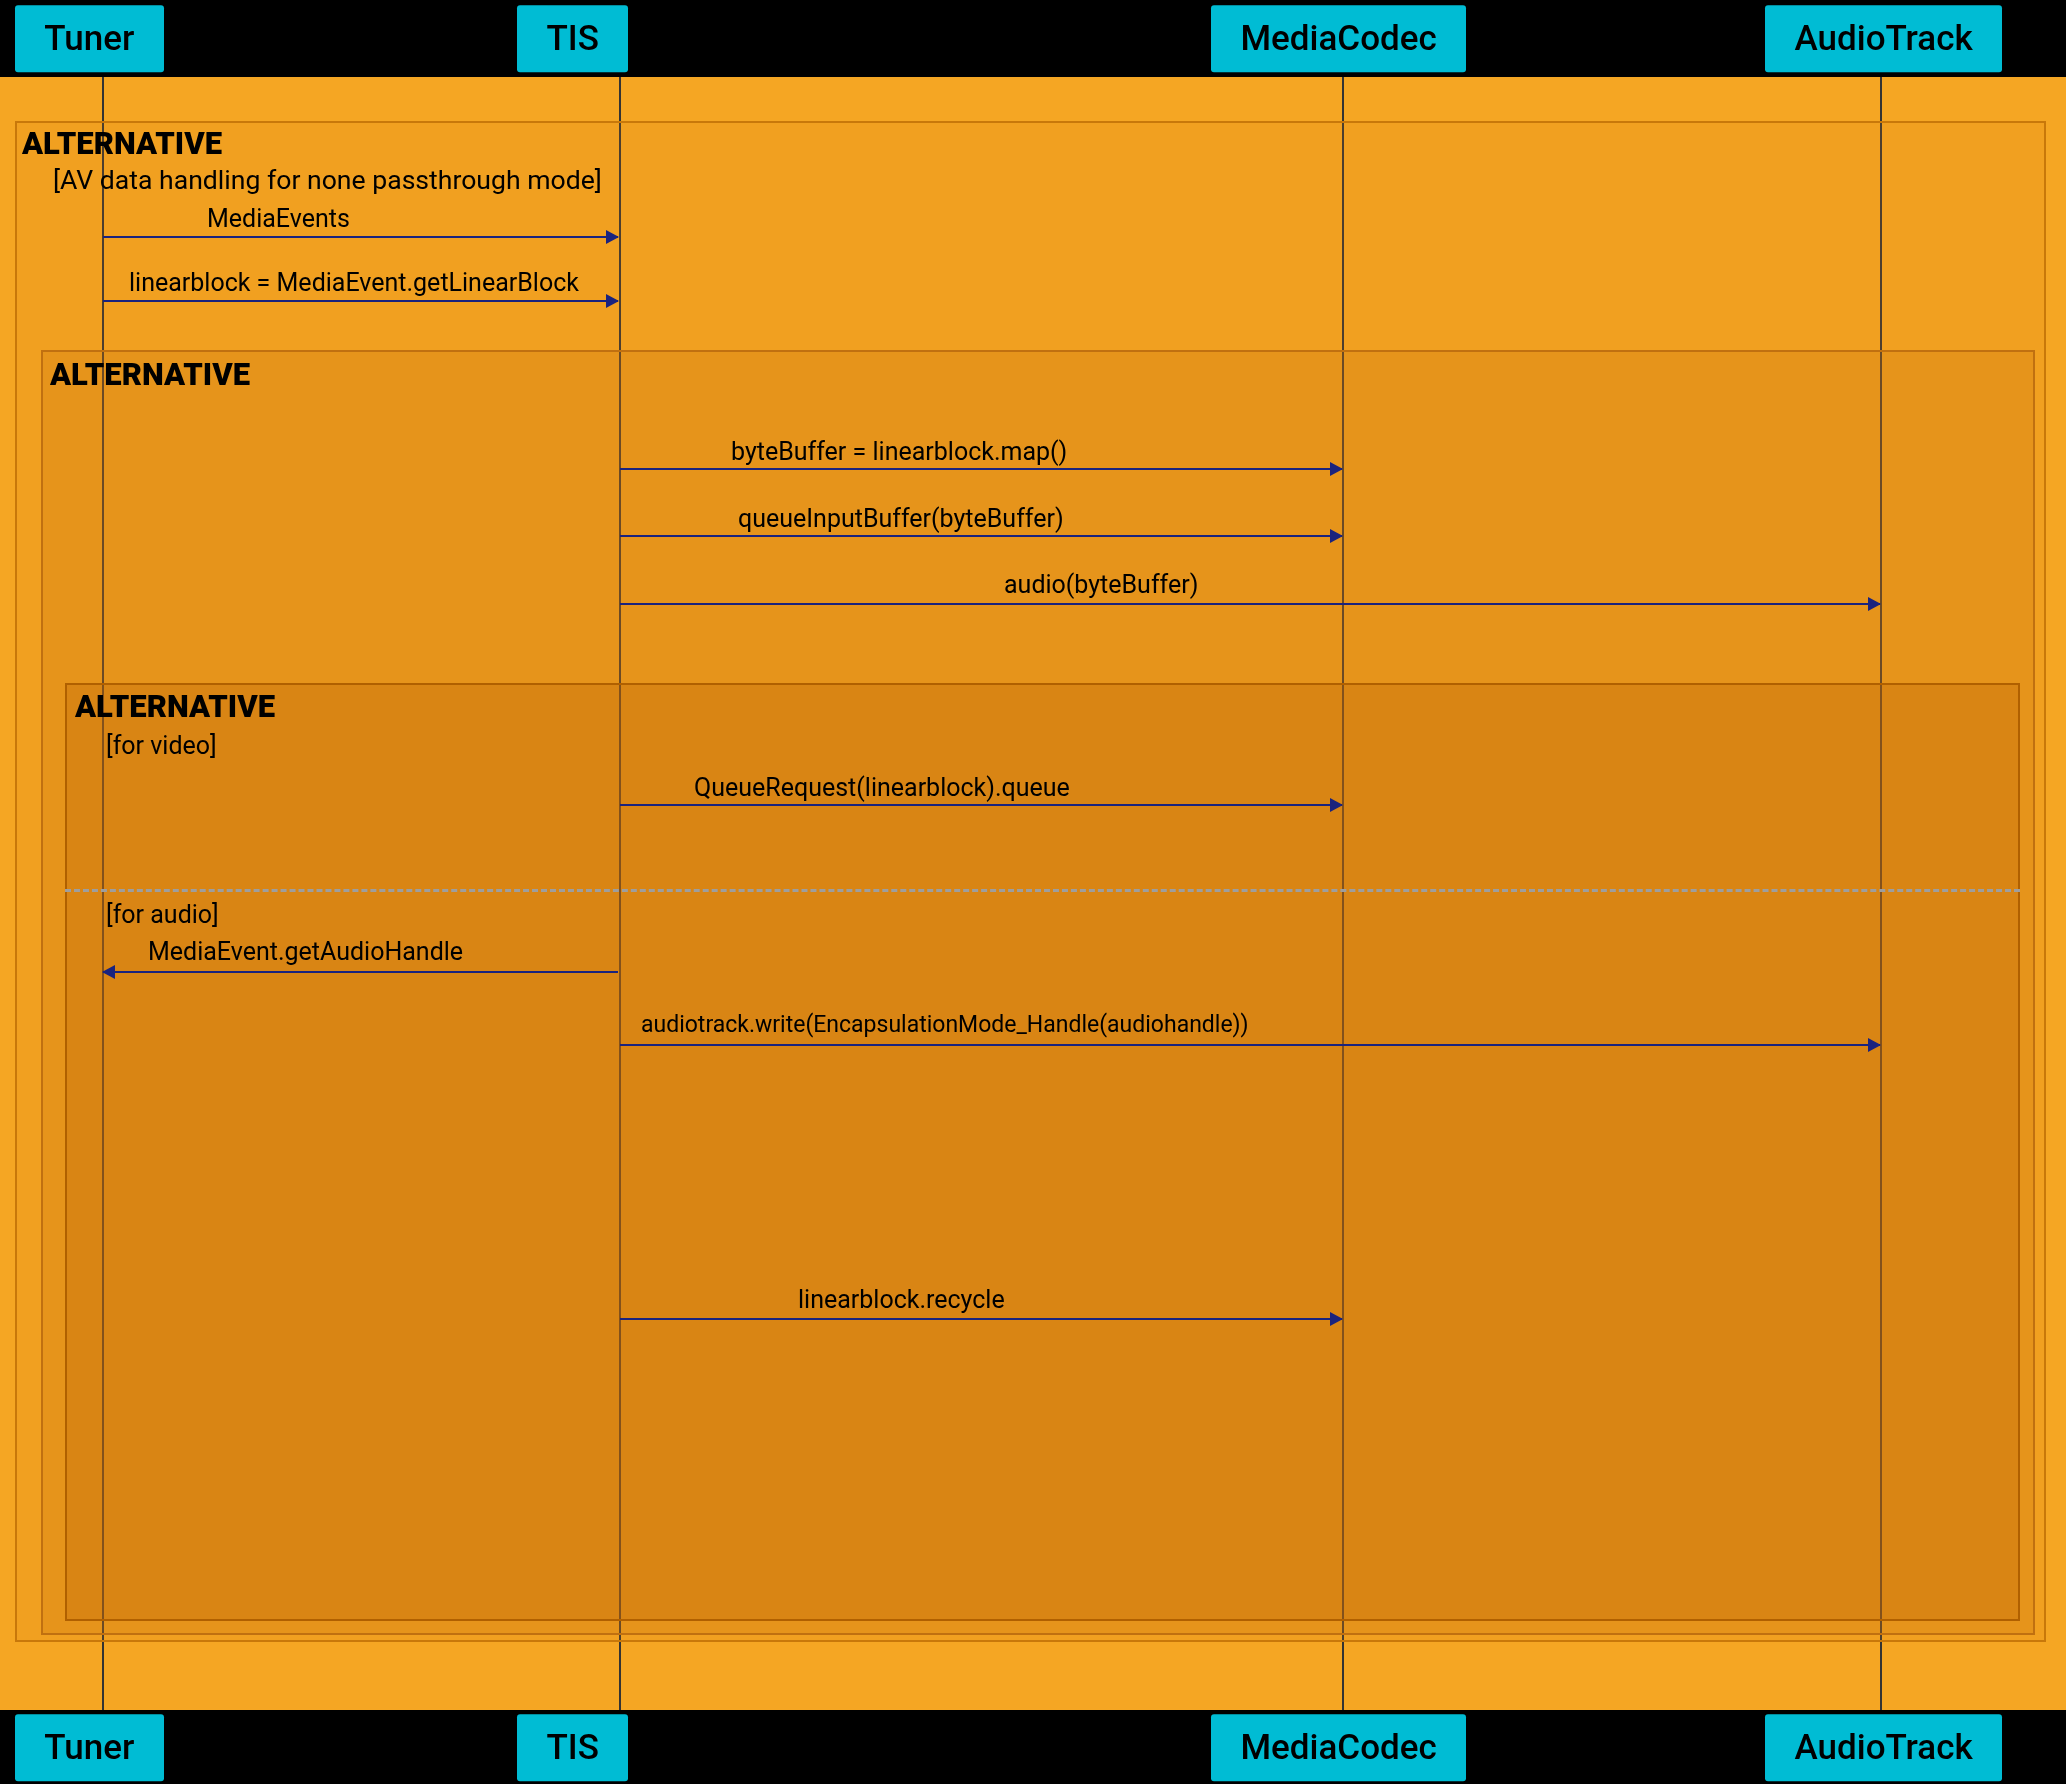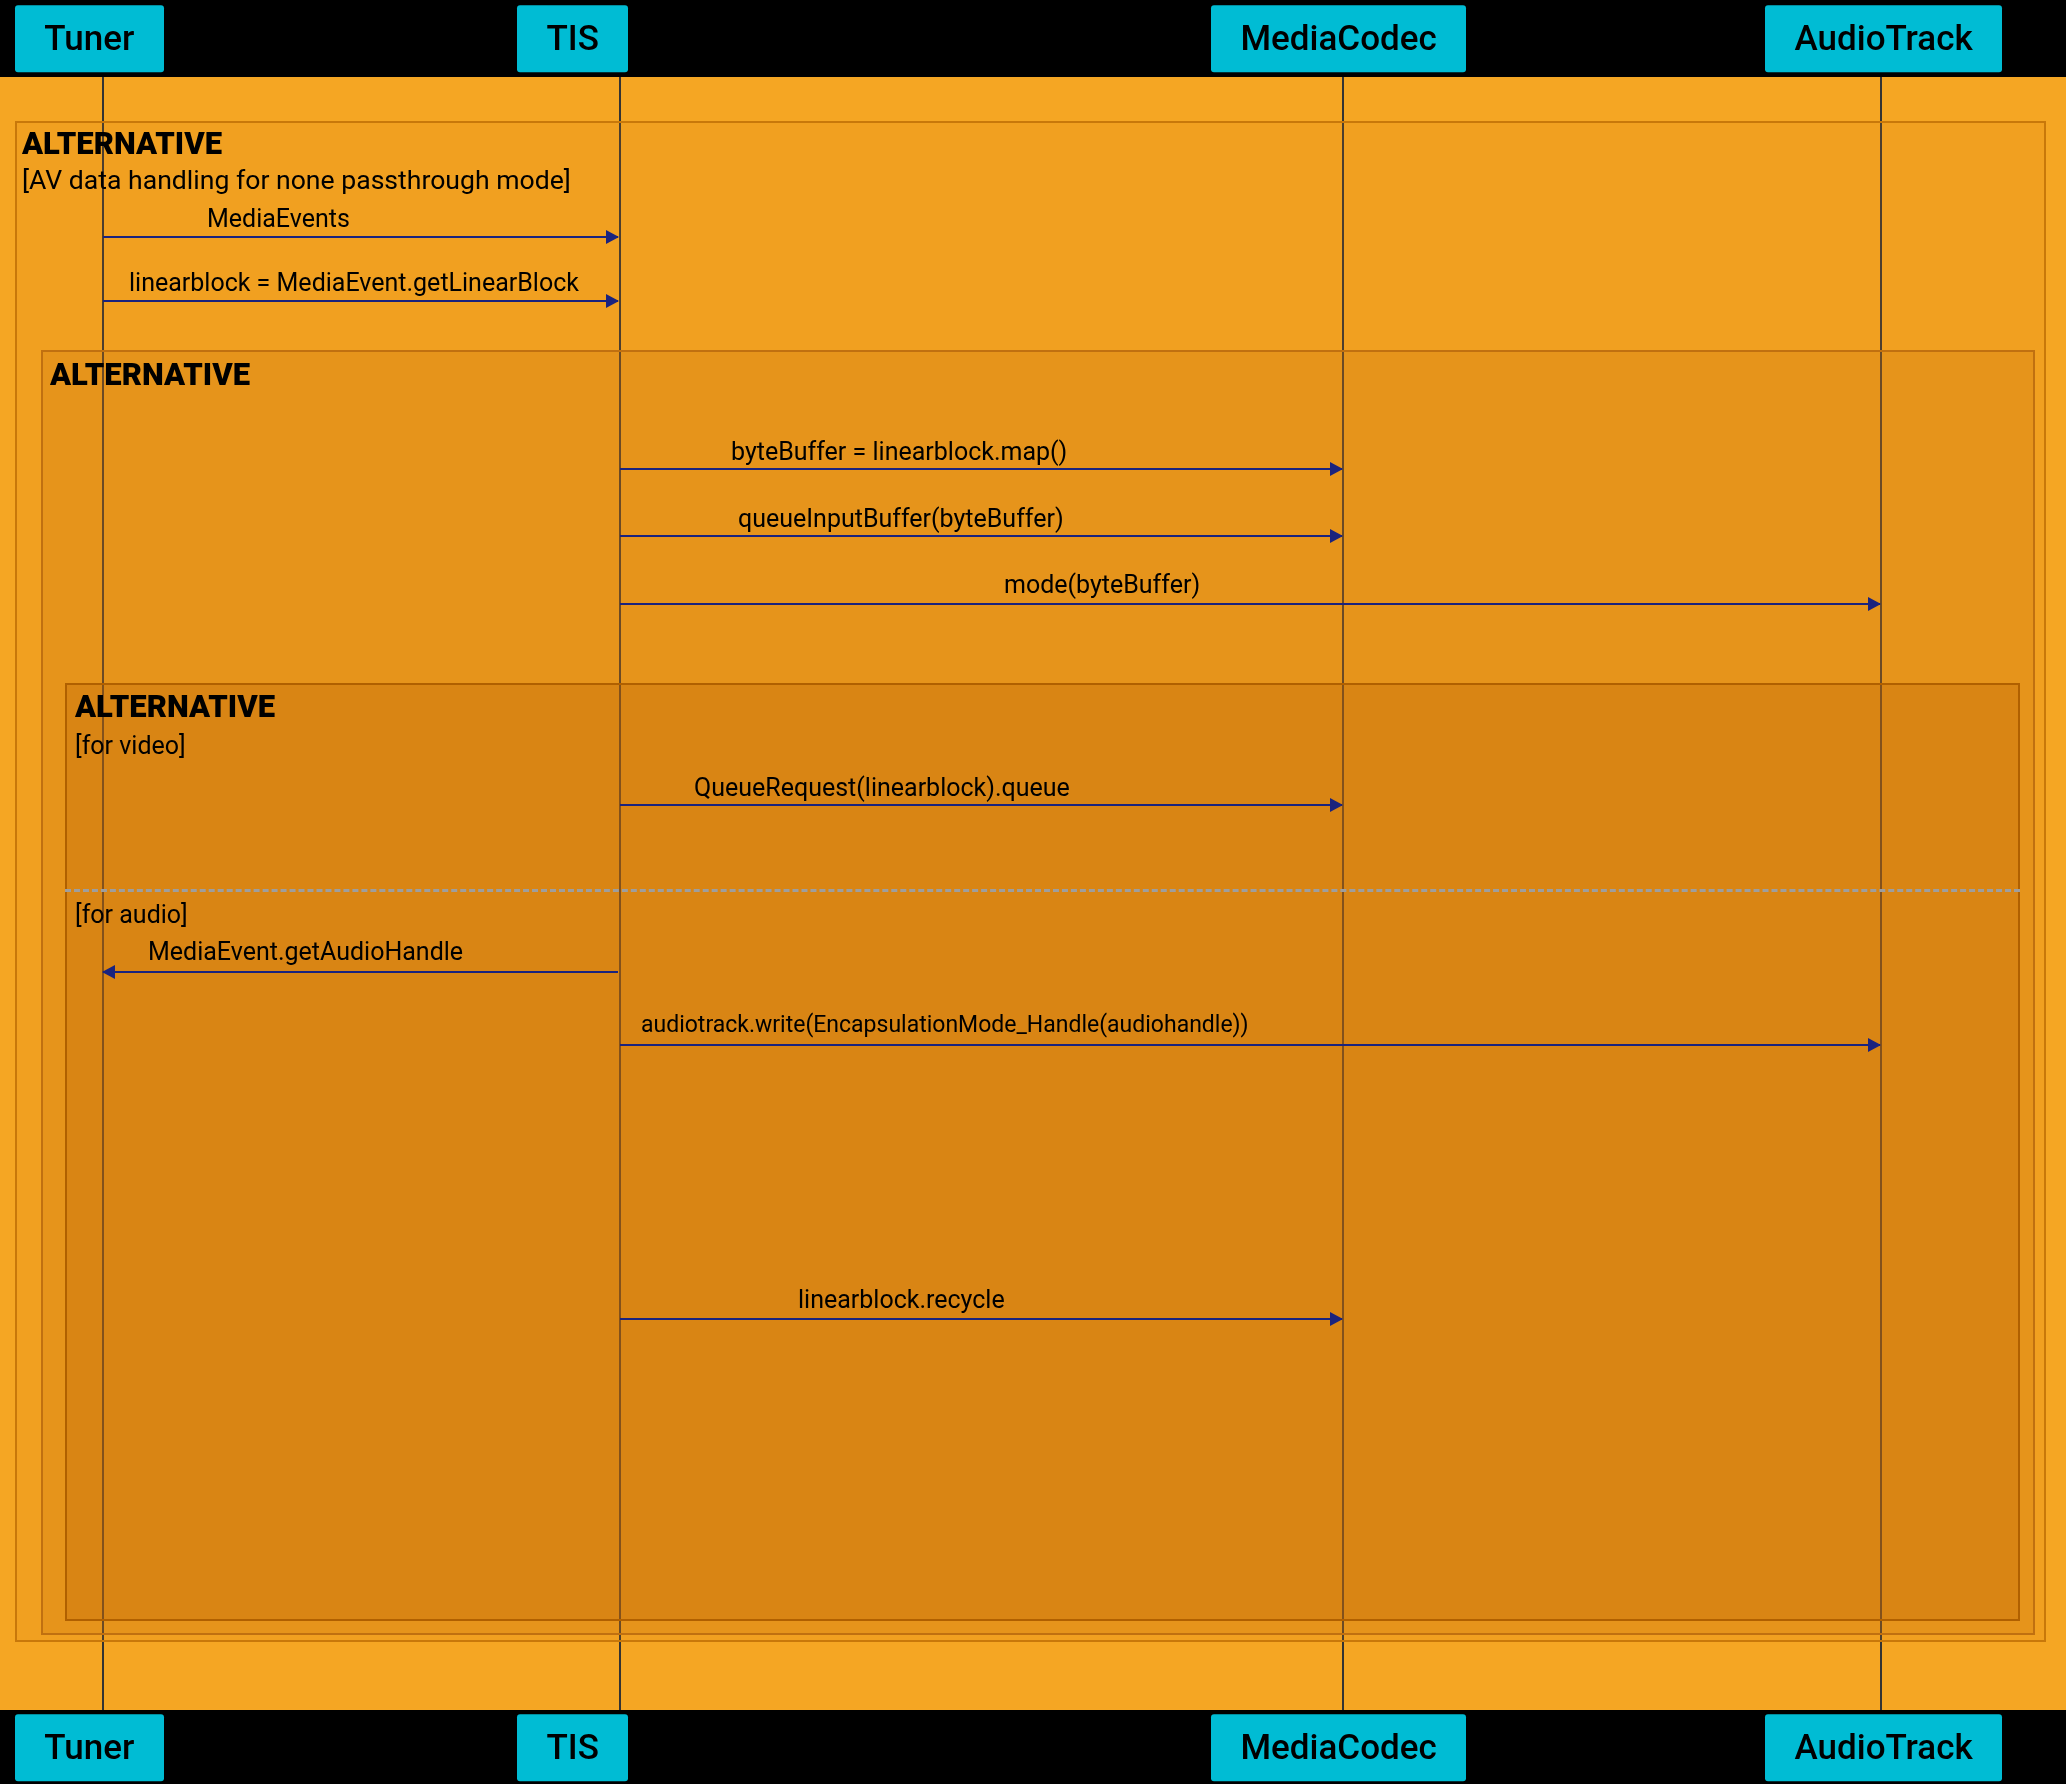--- a/index.html
+++ b/index.html
@@ -88,20 +88,21 @@
       font-size: 28px;
       font-weight: 900;
       color: #000;
       position: absolute;
     }
 
     .alt-condition {
       font-size: 25px;
       color: #000;
       position: absolute;
+      margin-left: 31px;
     }
 
     .arrow-label {
       position: absolute;
       font-size: 25px;
       color: #000;
       white-space: nowrap;
     }
 
     
@@ -184,21 +185,21 @@
       <div style="position:absolute; right:-0.7px; top:50%; transform:translateY(-50%); border-left:13.3px solid #1A237E; border-top:7.4px solid transparent; border-bottom:7.4px solid transparent;"></div>
     </div>
     <div class="arrow-label" style="left:738px; top:427px; font-size:25px;">
       <span>queueInputBuffer(byteBuffer)</span>
     </div>
 
     <div style="position:absolute; top:526px; left:620px; width:1260px; height:2.2px; background:#1A237E;">
       <div style="position:absolute; right:-0.7px; top:50%; transform:translateY(-50%); border-left:13.3px solid #1A237E; border-top:7.4px solid transparent; border-bottom:7.4px solid transparent;"></div>
     </div>
     <div class="arrow-label" style="left:1004px; top:493px; font-size:25px;">
-      <span>mode(byteBuffer)</span>
+      <span>audio(byteBuffer)</span>
     </div>
 
     <div style="position:absolute; left:65px; top:606px; width:1955px; height:938px; border:2.2px solid #B06000; background:rgba(190,100,5,0.30);">
     </div>
 
     <div class="alt-label" style="left: 75px; top: 611px; font-size:31px; font-weight:900;">
       <span>ALTERNATIVE</span>
     </div>
 
     <div class="alt-condition" style="left: 75px; top: 654px; font-size:25px;">

